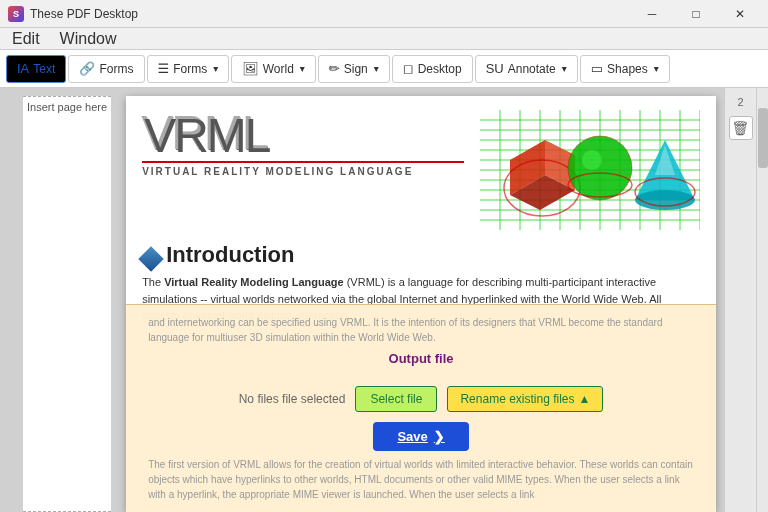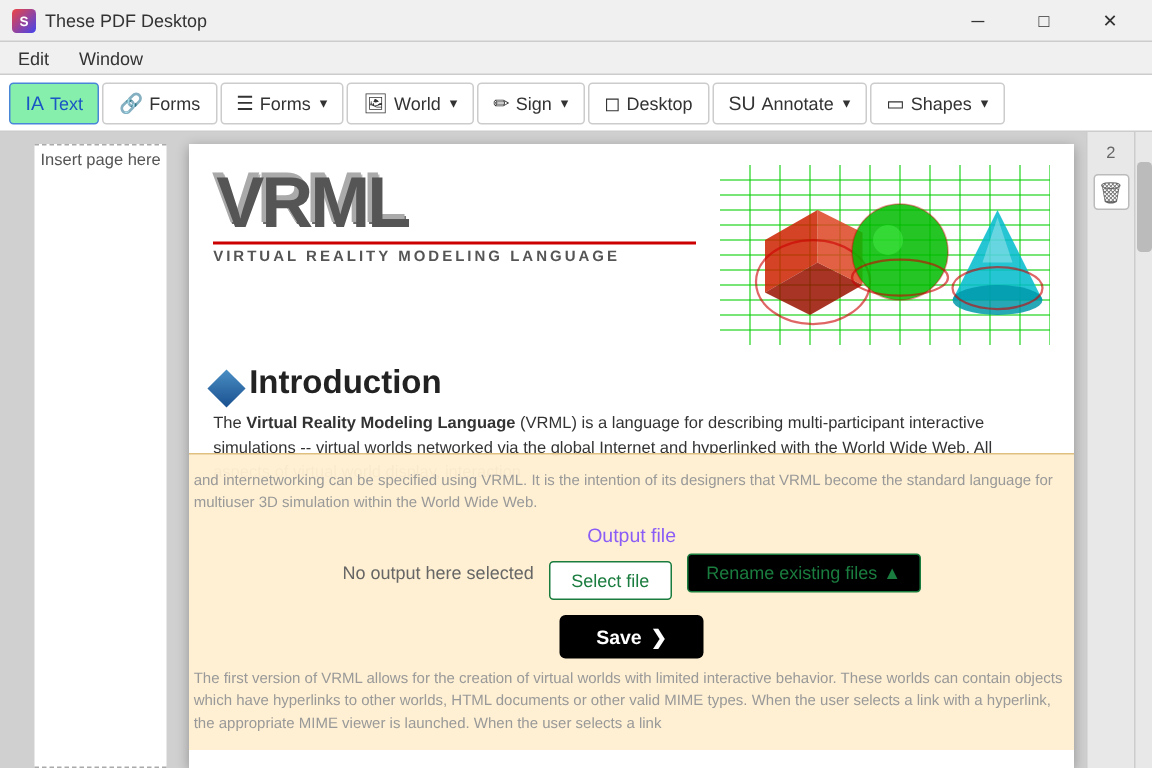--- a/index.html
+++ b/index.html
@@ -48,21 +48,21 @@
     .menubar {
       height: 22px;
       background: #f0f0f0;
       display: flex;
       align-items: center;
       padding: 0 4px;
       border-bottom: 1px solid #ccc;
       gap: 4px;
     }
     .menubar-item {
-      font-size: 12px;
+      font-size: 16px;
       padding: 2px 8px;
       cursor: pointer;
       color: #333;
     }
 
     
     .toolbar {
       height: 38px;
       background: white;
       border-bottom: 1px solid #ccc;
@@ -78,21 +78,21 @@
       border-radius: 3px;
       background: white;
       cursor: pointer;
       font-size: 12px;
       display: flex;
       align-items: center;
       gap: 4px;
       color: #333;
       white-space: nowrap;
     }
-    .toolbar-btn.active { background: #86efac; border-color: #4a86d8; color: #1a56c4; }
+    .toolbar-btn.active { background: #000000; border-color: #4a86d8; color: #1a56c4; }
     .toolbar-btn .icon { font-size: 13px; }
     .toolbar-btn .arrow { font-size: 10px; margin-left: 2px; }
 
     
     .main {
       display: flex;
       height: calc(512px - 88px);
       background: #d0d0d0;
     }
 
@@ -161,21 +161,21 @@
       align-items: flex-start;
       gap: 16px;
     }
 
     .vrml-logo-section {
       flex: 1;
     }
 
     .vrml-title {
       font-size: 48px;
-      font-weight: 700;
+      font-weight: 400;
       color: #888;
       text-shadow: 2px 2px 0 #555, -1px -1px 0 #aaa;
       letter-spacing: -2px;
       line-height: 1;
       background: linear-gradient(180deg, #ccc 0%, #999 40%, #555 100%);
       -webkit-background-clip: text;
       -webkit-text-fill-color: transparent;
       background-clip: text;
     }
 
@@ -234,83 +234,82 @@
       font-size: 11px;
       color: #333;
       line-height: 1.5;
     }
 
     .intro-text b { font-weight: bold; }
 
     
     .overlay {
       position: absolute;
-      bottom: 12px;
+      bottom: 0;
       left: 0; right: 0;
       background: rgba(255, 240, 210, 0.97);
       border-top: 1px solid #e0c080;
-      padding: 10px 3px;
+      padding: 10px 22px;
       z-index: 10;
     }
 
     .overlay-title {
       font-size: 13px;
-      font-weight: normal;
-      color: #8b5cf6;
+      font-weight: bold;
+      color: #701a75;
       text-align: center;
-      margin-bottom: 0;
+      margin-bottom: 20px;
     }
 
     .overlay-row {
       display: flex;
       align-items: center;
       justify-content: center;
       gap: 10px;
       margin-bottom: 10px;
     }
 
     .overlay-label {
       font-size: 12px;
       color: #666;
     }
 
     .overlay-btn-select {
       padding: 5px 14px;
-      background: #ffffff;
+      background: #bef264;
       border: 1px solid #1a7c3e;
       border-radius: 3px;
       font-size: 12px;
       color: #1a7c3e;
       cursor: pointer;
       font-weight: 500;
-      margin-top: 10px;
     }
 
     .overlay-btn-rename {
       padding: 5px 12px;
-      background: #000000;
+      background: #fde047;
       border: 1px solid #1a7c3e;
       border-radius: 3px;
       font-size: 12px;
       color: #1a7c3e;
       cursor: pointer;
       font-weight: 500;
       display: flex; align-items: center; gap: 4px; text-align: right;
     }
 
     .overlay-btn-save {
       padding: 7px 24px;
-      background: #000000;
+      background: #1d4ed8;
       border: none;
       border-radius: 4px;
       font-size: 13px;
       color: white;
       cursor: pointer;
       font-weight: 600;
-      display: flex; align-items: center; gap: 6px;
+      display: flex; align-items: center; gap: 6px; text-decoration: underline;
     }
 
     .overlay-save-row {
       display: flex;
       justify-content: center;
     }
 
     
     .scrollbar {
       width: 12px;
@@ -468,21 +467,21 @@
           The <b>Virtual Reality Modeling Language</b> (VRML) is a language for describing multi-participant interactive simulations -- virtual worlds networked via the global Internet and hyperlinked with the World Wide Web. All aspects of virtual world display, interaction
         </p>
       </div>
 
       <div class="overlay">
         <p class="intro-text" style="color:#999; margin-bottom:6px; font-size:10px;">
           and internetworking can be specified using VRML. It is the intention of its designers that VRML become the standard language for multiuser 3D simulation within the World Wide Web.
         </p>
         <div class="overlay-title">Output file</div>
         <div class="overlay-row">
-          <span class="overlay-label">No output here selected</span>
+          <span class="overlay-label">No files file selected</span>
           <button class="overlay-btn-select">Select file</button>
           <button class="overlay-btn-rename">
             <span>Rename existing files</span>
             <span>▲</span>
           </button>
         </div>
         <div class="overlay-save-row">
           <button class="overlay-btn-save">
             <span>Save</span>
             <span>❯</span>

